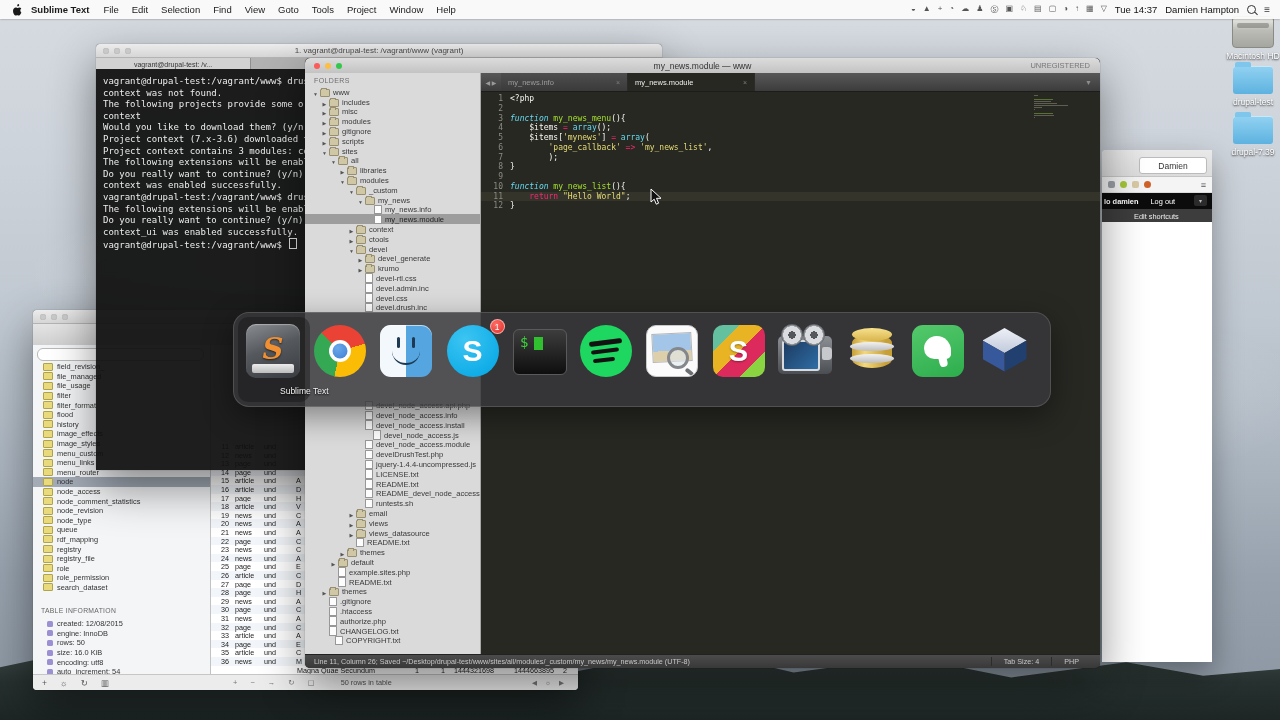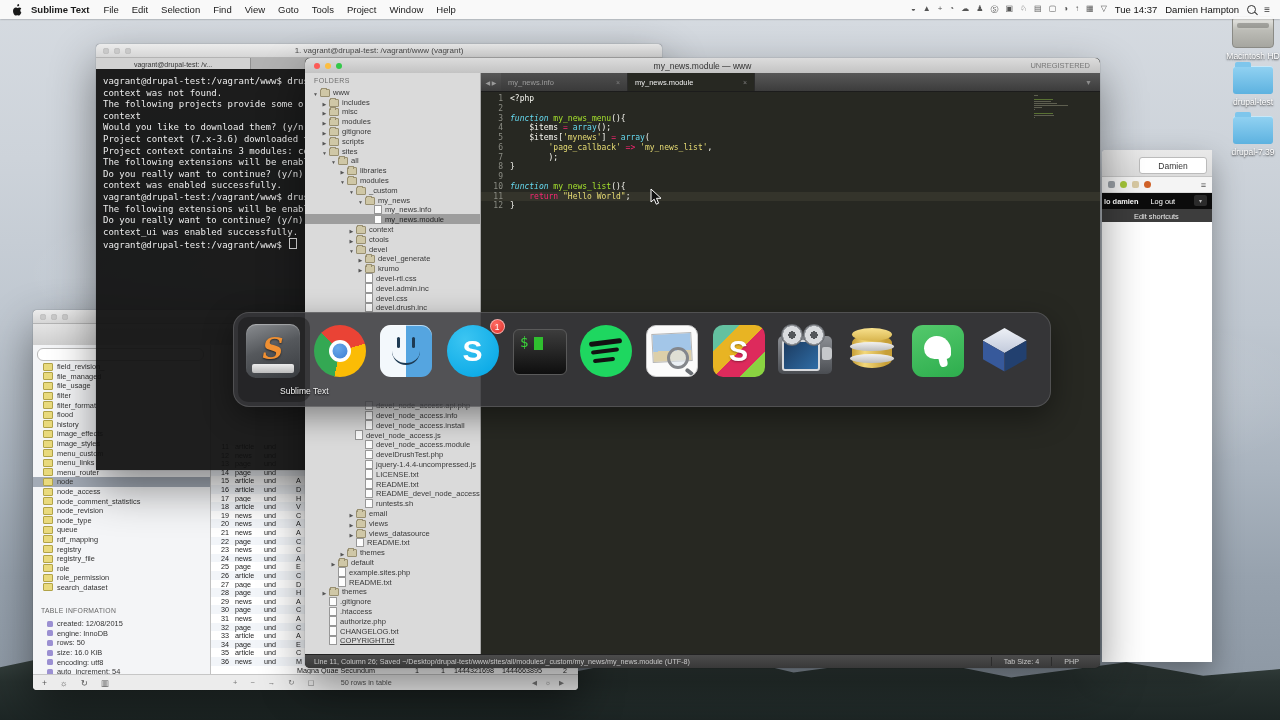--- a/index.html
+++ b/index.html
@@ -516,21 +516,21 @@
               <span class="c-type">news</span>
               <span class="c-lang">und</span>
               <span class="c-tl">M</span>
             </div>
           </div>
         <div id="sp-detail">
           <span style="left:86px">Magna Quae Secundum</span>
           <span style="left:196px;width:12px;text-align:right">1</span>
           <span style="left:222px;width:12px;text-align:right">1</span>
           <span style="left:243px">1444321698</span>
-          <span style="left:291px">1444663895</span>
+          <span style="left:303px">1444663895</span>
           <span style="left:352px">2</span>
         </div>
       </div>
     </div>
     <div id="sp-footer">
       <div id="sp-f-side">
           <span>+</span>
           <span>☼</span>
           <span>↻</span>
           <span>▥</span>
@@ -729,21 +729,21 @@
             <div class="tree-row" style="padding-left: 52px;">
               <span class="tr-arrow"></span>
               <span class="tr-ico ico-file"></span>
               <span>devel_node_access.info</span>
             </div>
             <div class="tree-row" style="padding-left: 52px;">
               <span class="tr-arrow"></span>
               <span class="tr-ico ico-file"></span>
               <span>devel_node_access.install</span>
             </div>
-            <div class="tree-row" style="padding-left: 42px;">
+            <div class="tree-row" style="padding-left: 60px;">
               <span class="tr-arrow"></span>
               <span class="tr-ico ico-file"></span>
               <span>devel_node_access.js</span>
             </div>
             <div class="tree-row" style="padding-left: 52px;">
               <span class="tr-arrow"></span>
               <span class="tr-ico ico-file"></span>
               <span>devel_node_access.module</span>
             </div>
             <div class="tree-row" style="padding-left: 52px;">
@@ -834,21 +834,21 @@
             <div class="tree-row" style="padding-left: 16px;">
               <span class="tr-arrow"></span>
               <span class="tr-ico ico-file"></span>
               <span>authorize.php</span>
             </div>
             <div class="tree-row" style="padding-left: 16px;">
               <span class="tr-arrow"></span>
               <span class="tr-ico ico-file"></span>
               <span>CHANGELOG.txt</span>
             </div>
-            <div class="tree-row" style="padding-left: 16px; text-decoration: underline;">
+            <div class="tree-row" style="padding-left: 22px;">
               <span class="tr-arrow"></span>
               <span class="tr-ico ico-file"></span>
               <span>COPYRIGHT.txt</span>
             </div>
           </div>
       </div>
       <div id="subl-editor">
         <div id="subl-tabbar">
           <span class="tab-scroll">◀ ▶</span>
           <span id="subl-tabs-host" style="display:flex">

